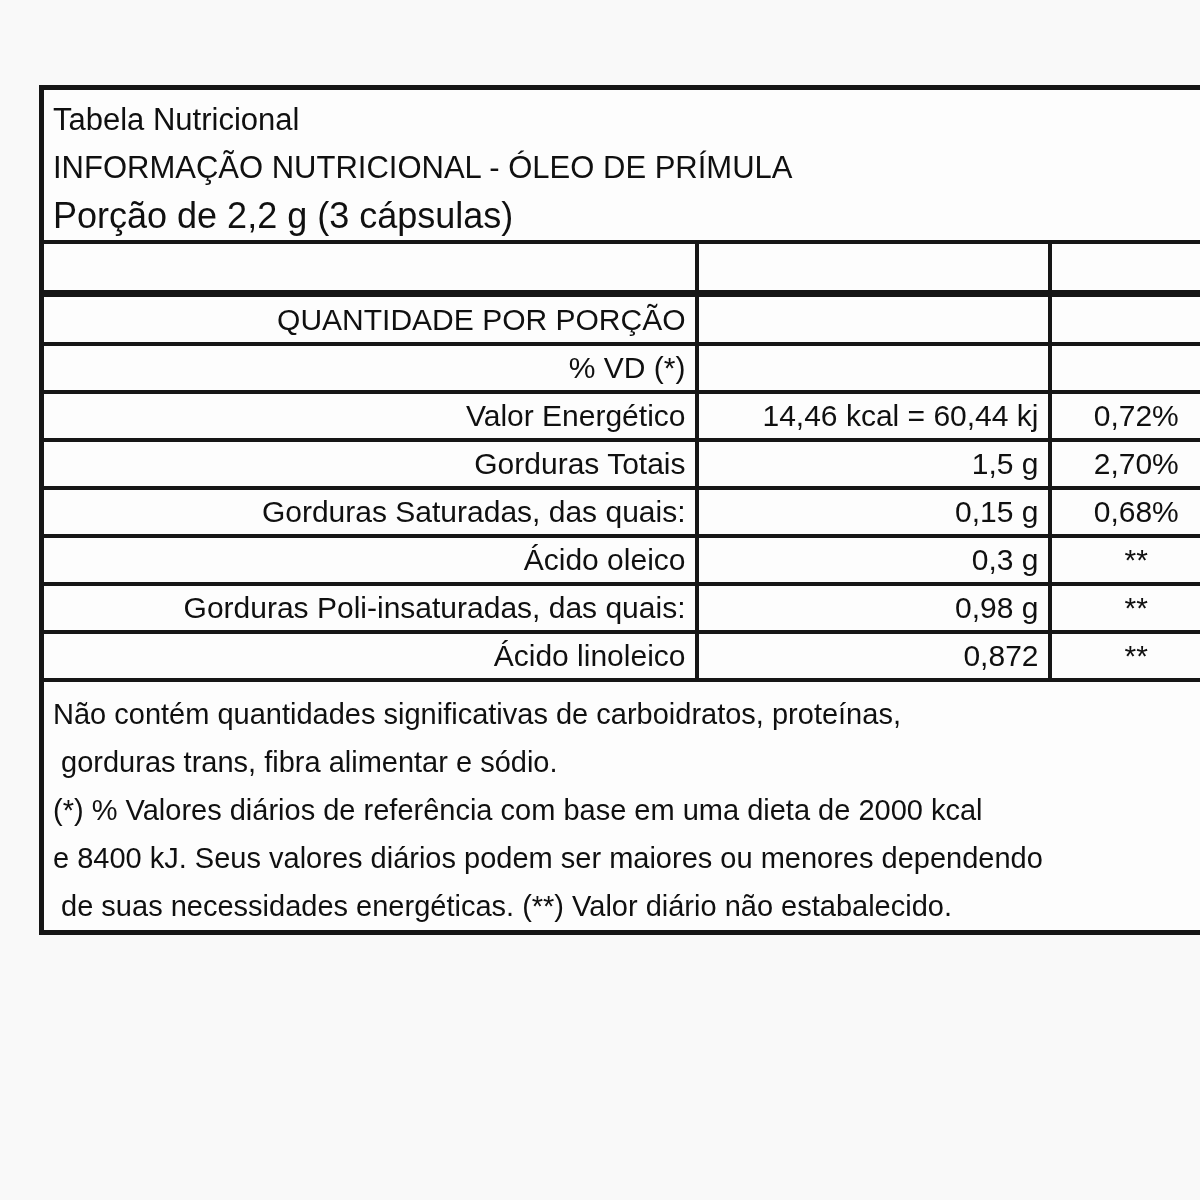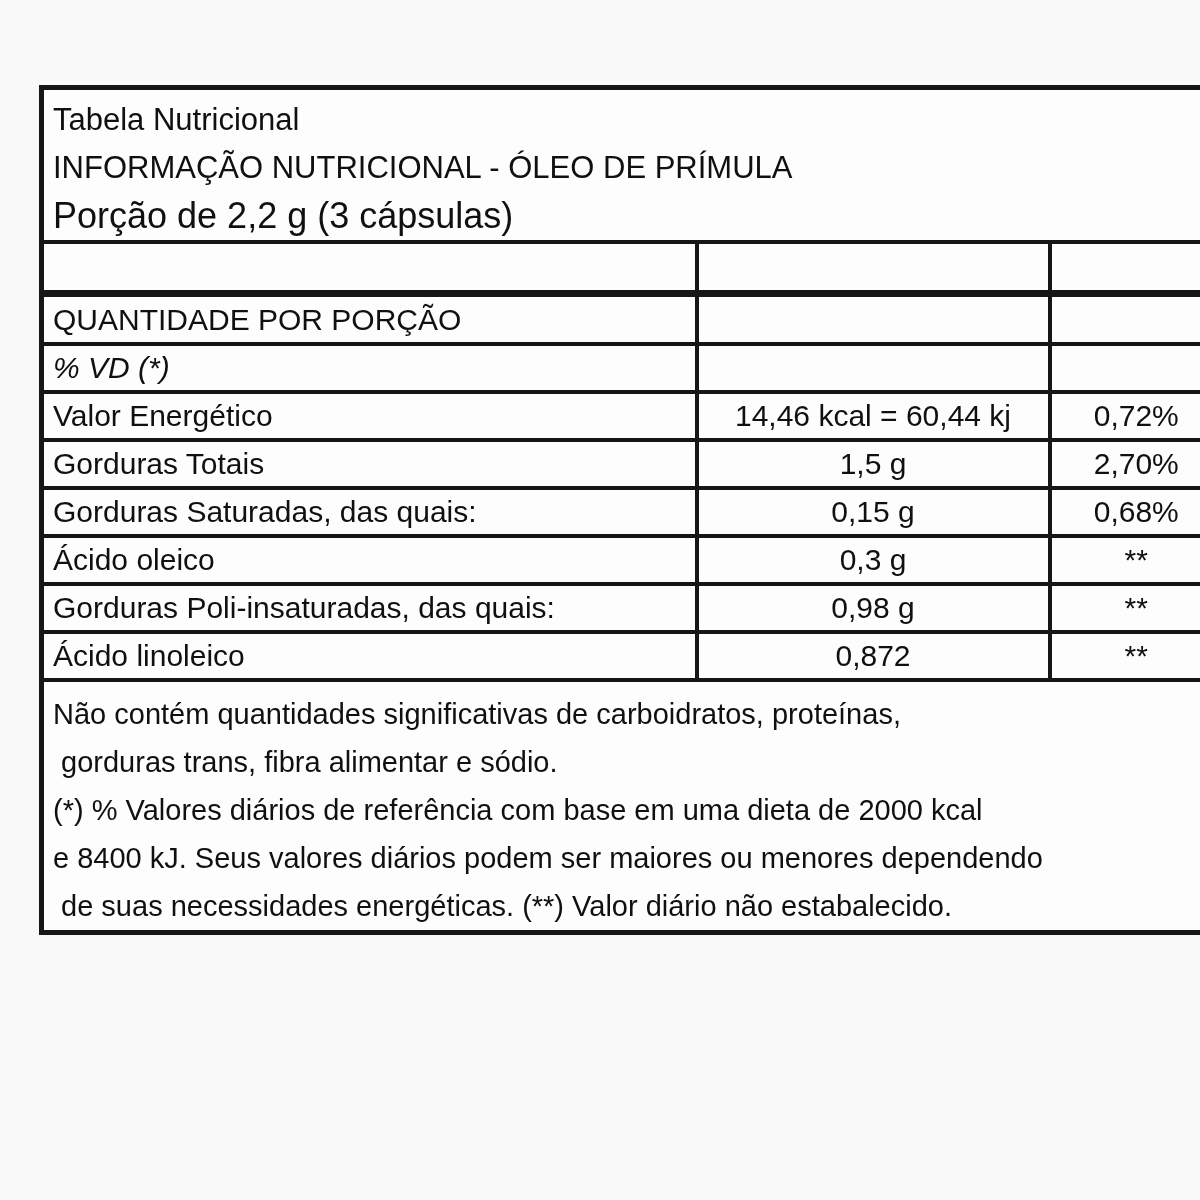--- a/index.html
+++ b/index.html
@@ -33,29 +33,29 @@
     border: 4px solid #161616;
     padding: 0 9px;
     font-size: 30px;
     line-height: 1.25;
     overflow: hidden;
     white-space: nowrap;
     vertical-align: middle;
     background: #fdfdfd;
   }
   
-  td.c-label { text-align: left; }
-  td.c-amount { text-align: center; }
+  td.c-label { text-align: right; }
+  td.c-amount { text-align: right; }
   td.c-vd { text-align: center; vertical-align: top; padding-top: 3px; }
 
   
   tr.r-header td { height: 138px; }
   tr.r-empty td { height: 46px; }
   tr.r-quant td { height: 45px; }
-  tr.r-vd td { height: 44px; font-style: italic; }
+  tr.r-vd td { height: 44px; }
   tr.r-data td { height: 44px; }
   tr.r-foot td { height: 238px; }
 
   
   tr.r-quant td { border-top-width: 7px; }
 
   
   tr.r-header td {
     vertical-align: top;
     padding-top: 6px;

